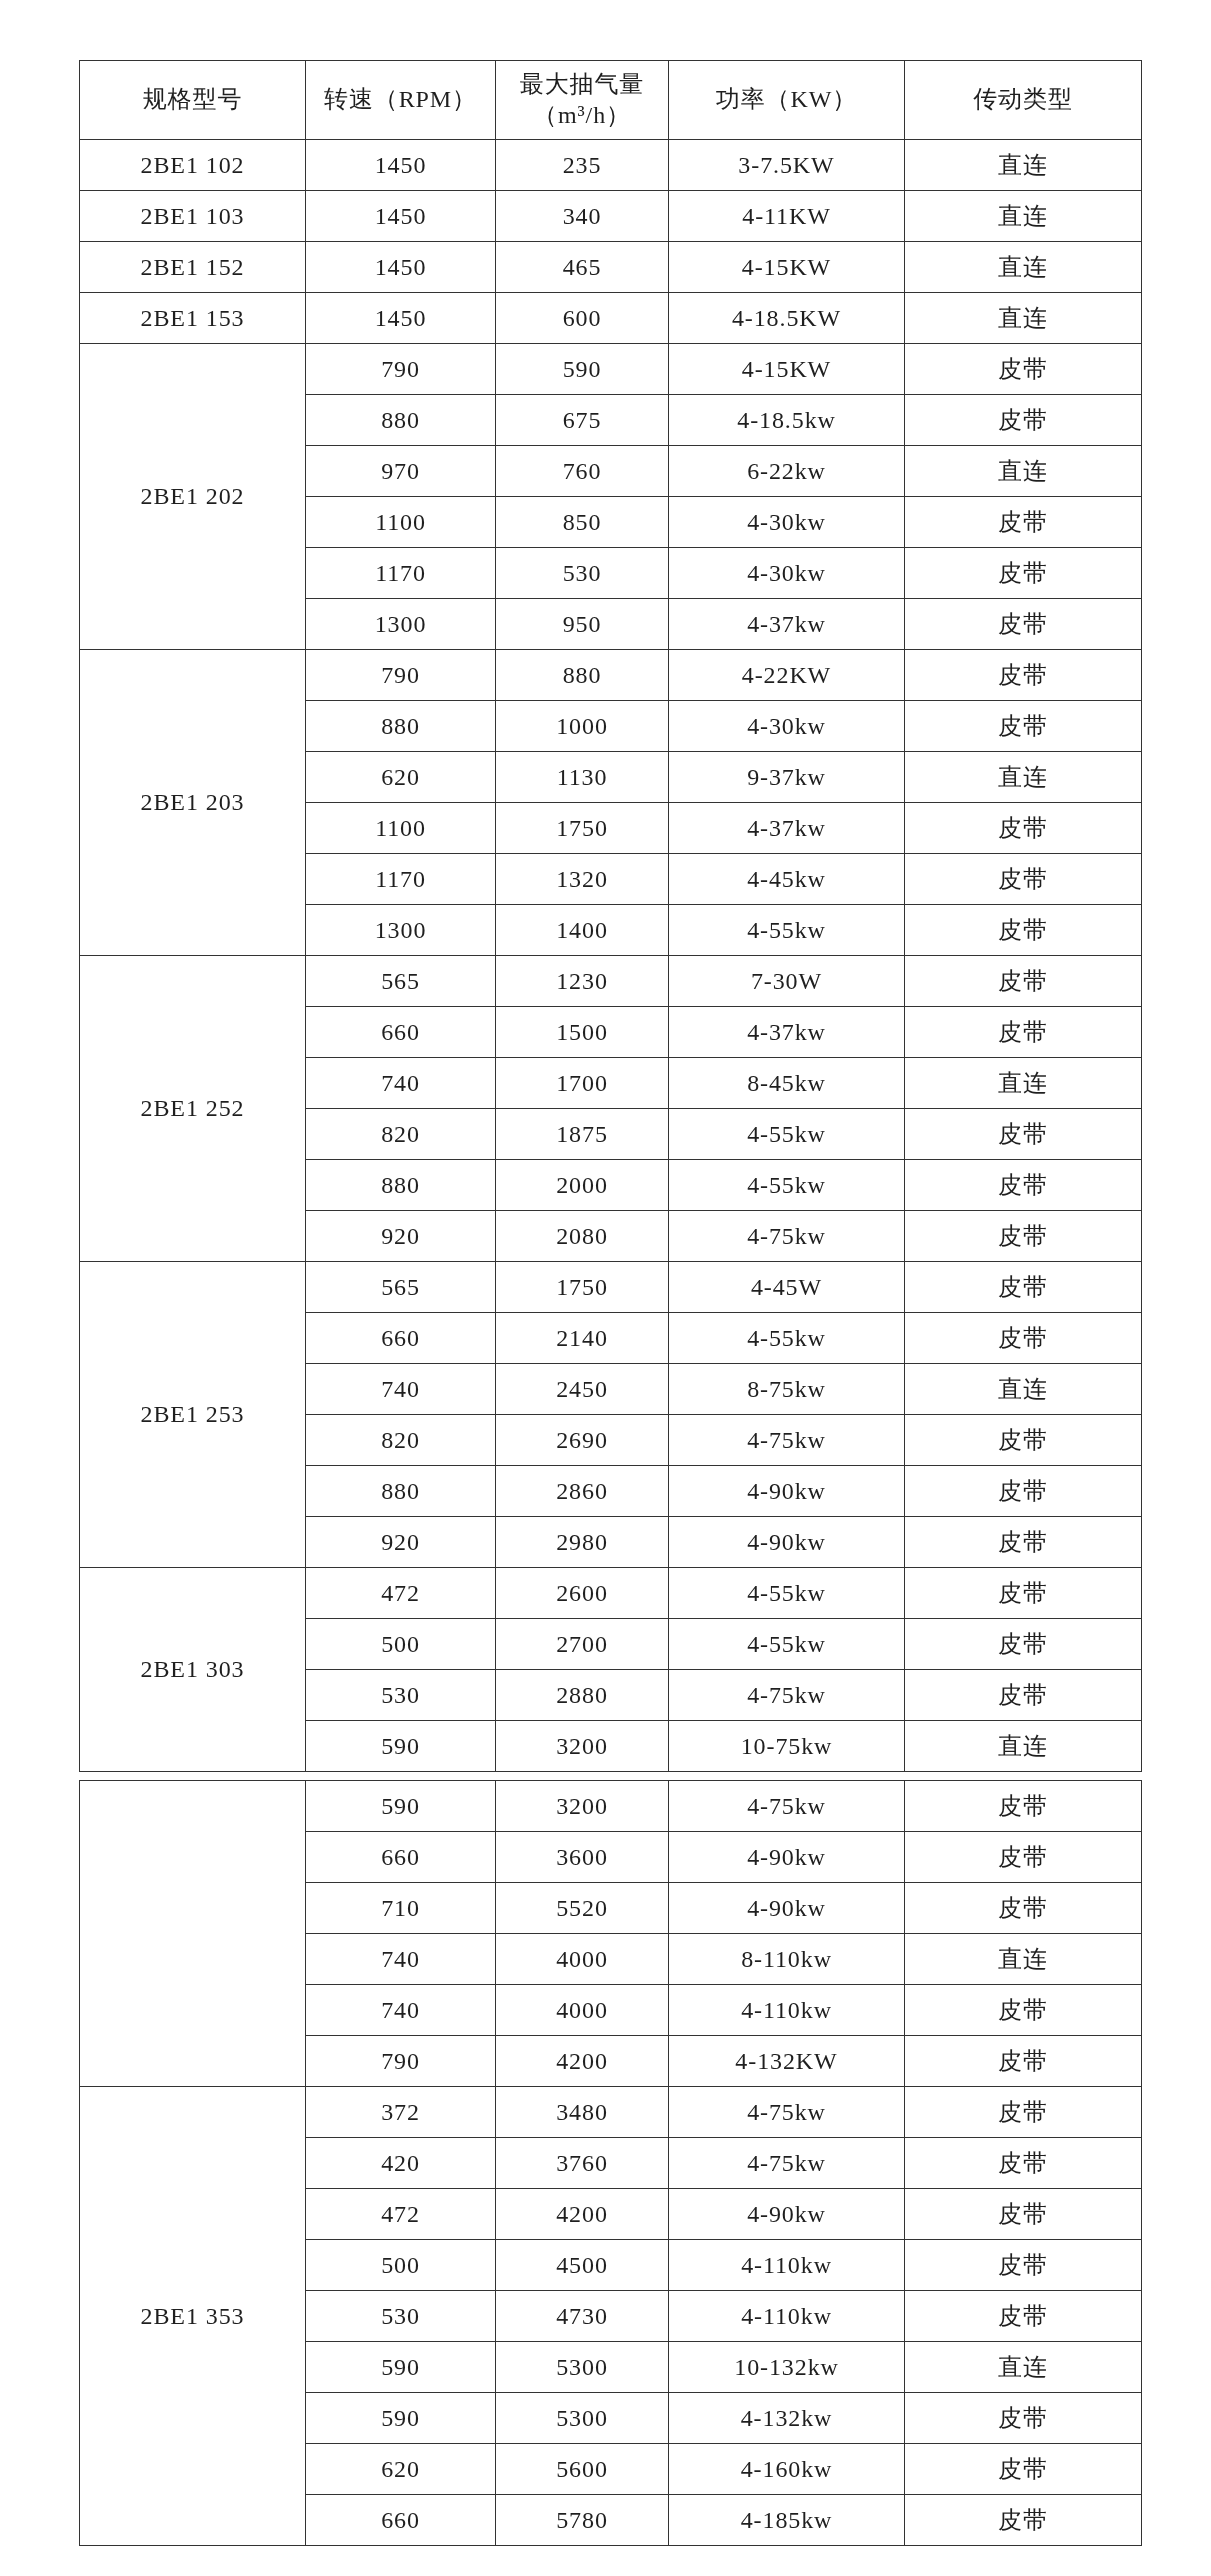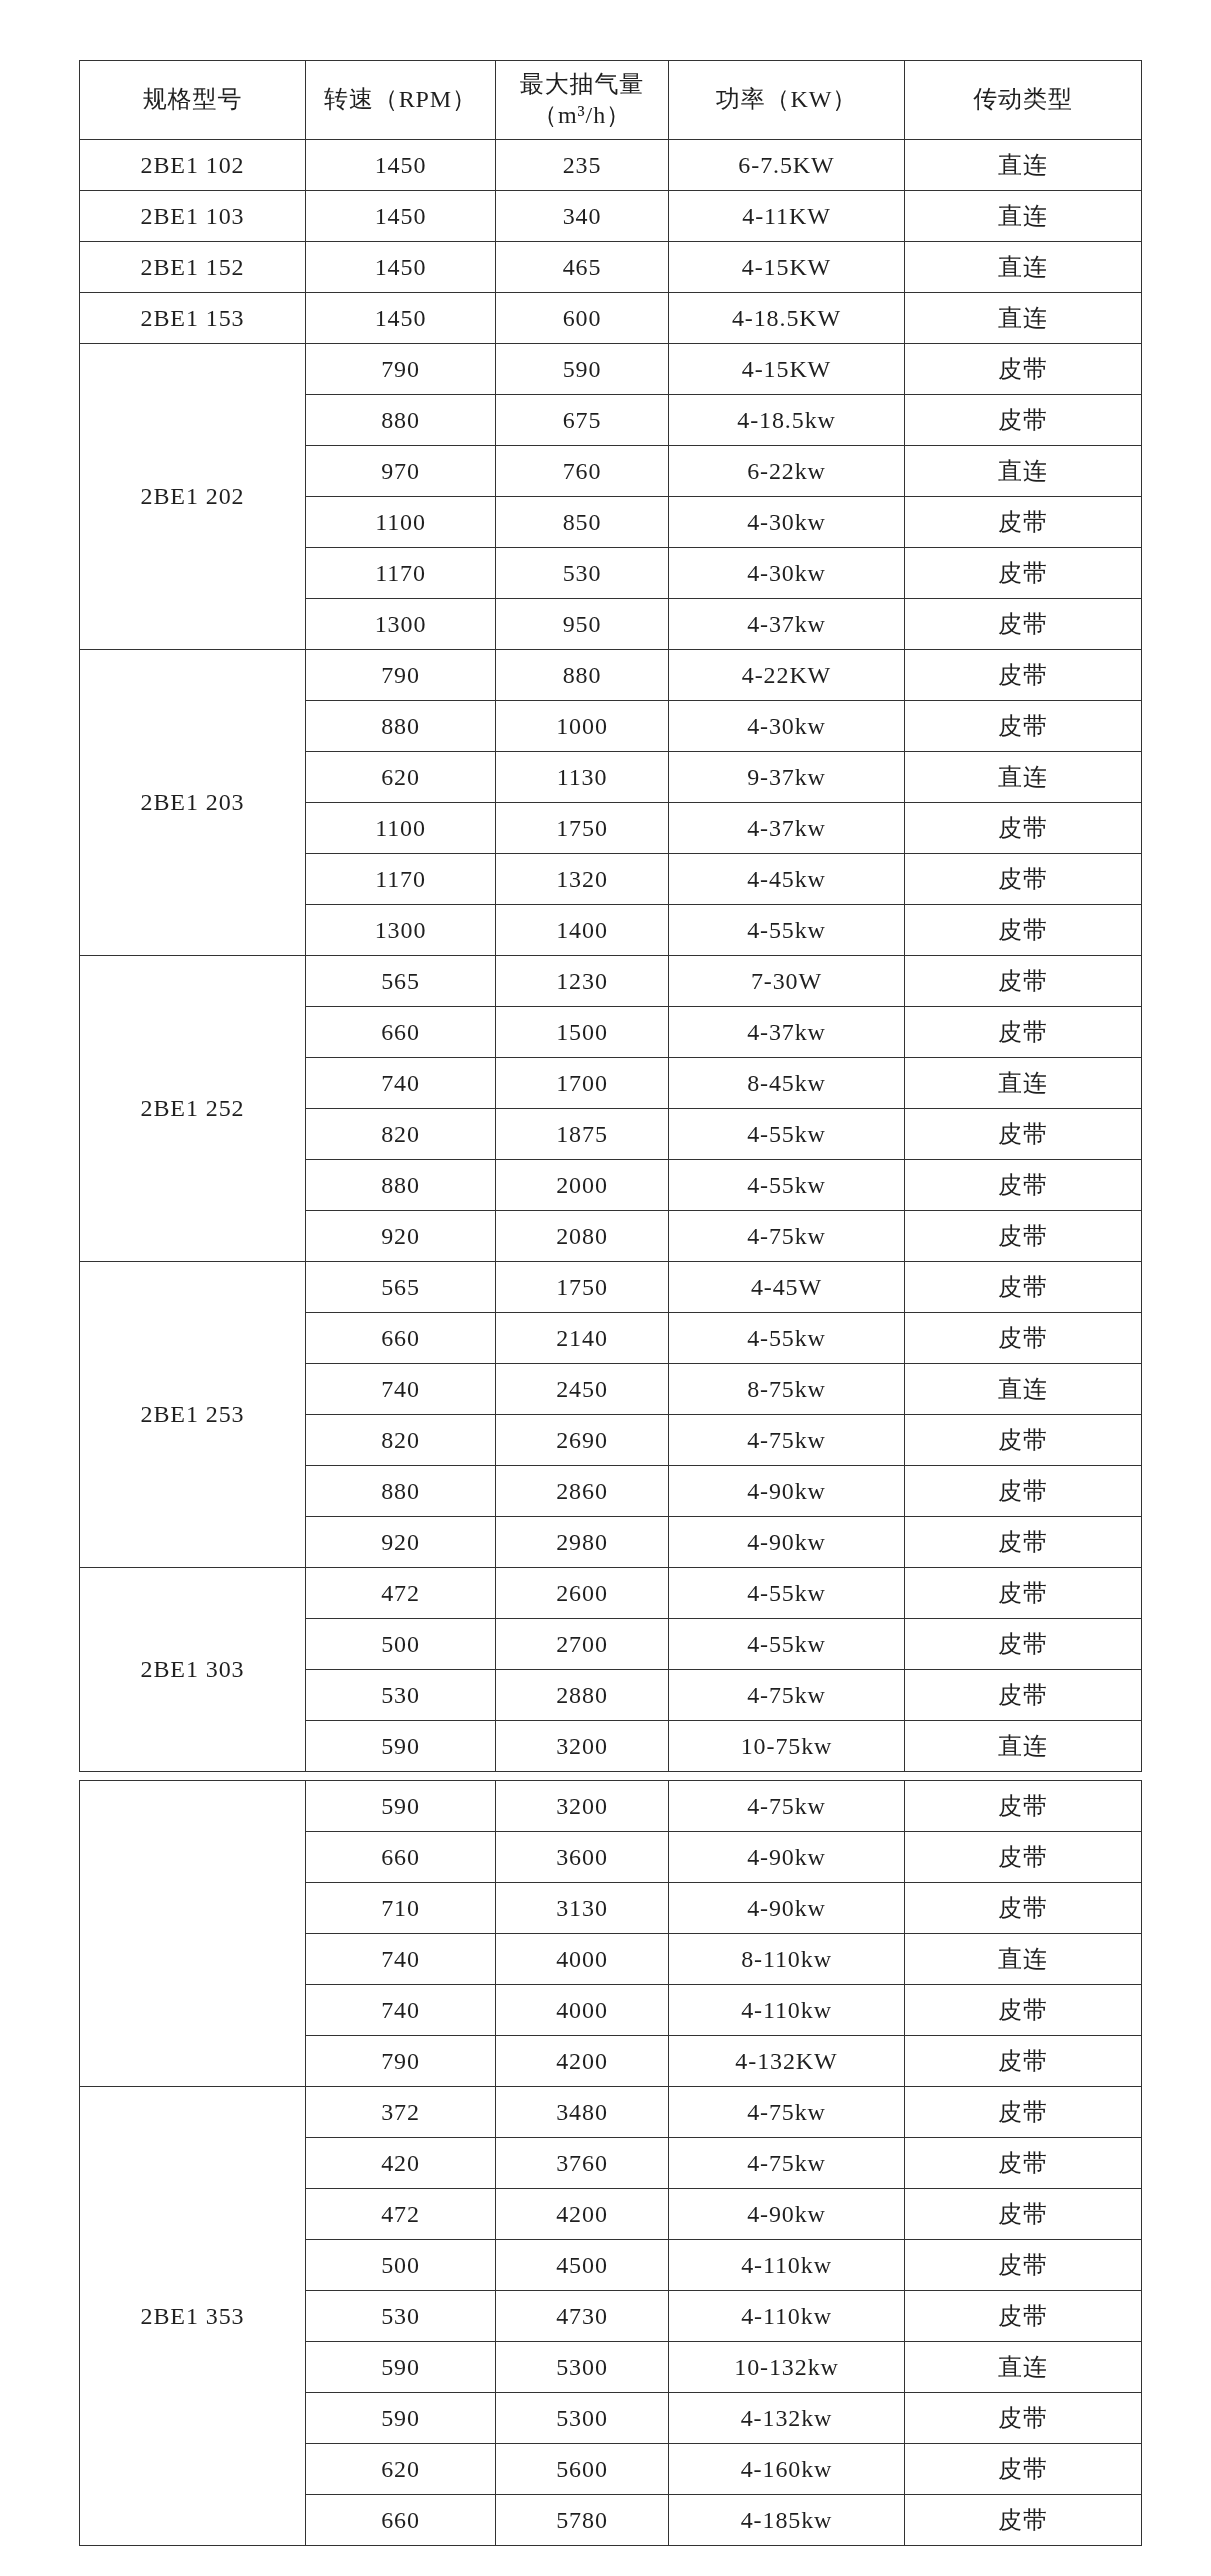--- a/index.html
+++ b/index.html
@@ -72,21 +72,21 @@
             </th>
             <th>功率（KW）</th>
             <th>传动类型</th>
           </tr>
         </thead>
         <tbody>
           <tr>
             <td rowspan="1">2BE1 102</td>
             <td>1450</td>
             <td>235</td>
-            <td>6-7.5KW</td>
+            <td>3-7.5KW</td>
             <td>直连</td>
           </tr>
           <tr>
             <td rowspan="1">2BE1 103</td>
             <td>1450</td>
             <td>340</td>
             <td>4-11KW</td>
             <td>直连</td>
           </tr>
           <tr>
@@ -295,21 +295,21 @@
             <td>皮带</td>
           </tr>
           <tr>
             <td>660</td>
             <td>3600</td>
             <td>4-90kw</td>
             <td>皮带</td>
           </tr>
           <tr>
             <td>710</td>
-            <td>3130</td>
+            <td>5520</td>
             <td>4-90kw</td>
             <td>皮带</td>
           </tr>
           <tr>
             <td>740</td>
             <td>4000</td>
             <td>8-110kw</td>
             <td>直连</td>
           </tr>
           <tr>

